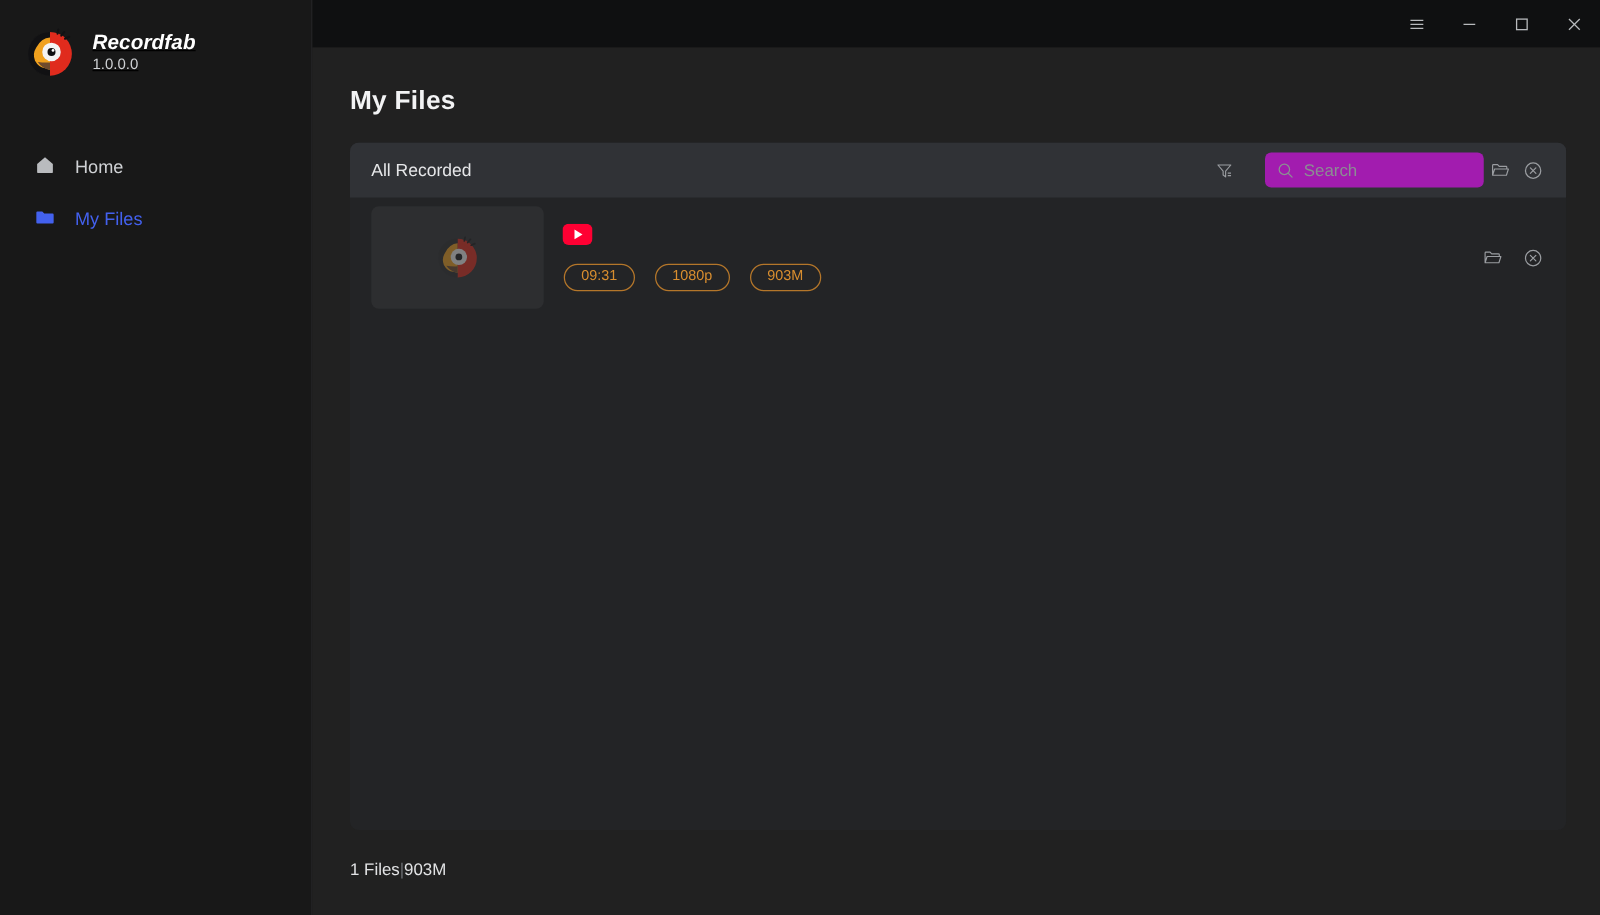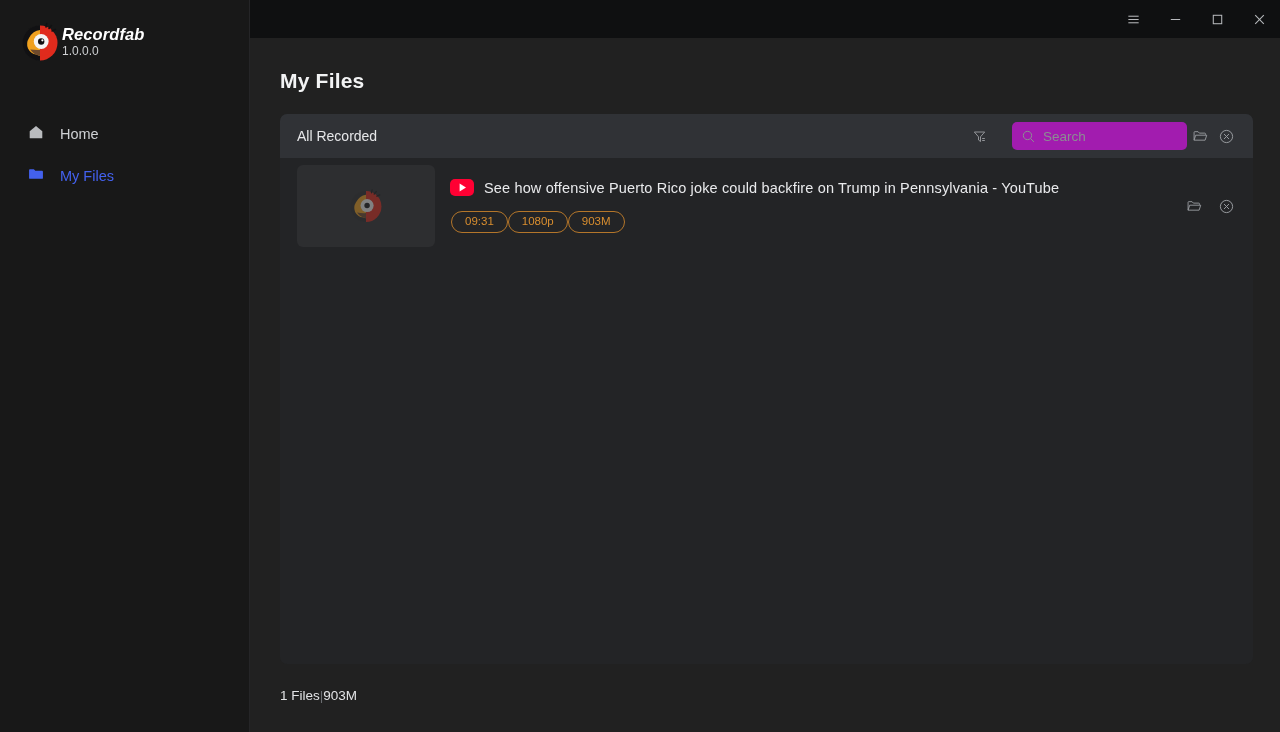--- a/index.html
+++ b/index.html
@@ -25,21 +25,21 @@
   .win-btn svg { display: block; }
 
   
   .sidebar {
     position: absolute; left: 0; top: 0; width: 250px; height: 732px;
     background: #181818;
     border-right: 1px solid #252527;
   }
   .brand {
     position: absolute; left: 18px; top: 20px;
-    display: flex; align-items: center; 
+    display: flex; align-items: center; gap: 12px; text-decoration: underline;
   }
   .brand-logo { width: 44px; height: 44px; flex: 0 0 44px; }
   .brand-text { display: flex; flex-direction: column; gap: 1px; }
   .brand-name {
     font-size: 16.5px; font-weight: bold; font-style: italic;
     color: #ffffff; letter-spacing: .1px; line-height: 18px;
   }
   .brand-name .lite { font-weight: bold; }
   .brand-ver { font-size: 12px; color: #cfd1d4; line-height: 15px; }
 
@@ -108,21 +108,21 @@
     width: 138px; height: 82px; border-radius: 6px;
     background: #2d2e30;
     display: flex; align-items: center; justify-content: center;
     flex: 0 0 138px;
   }
   .thumb-logo { width: 40px; height: 40px; opacity: .42; }
   .file-info { flex: 1; padding-left: 15px; }
   .file-title-line { display: flex; align-items: center; gap: 10px; }
   .yt-icon { width: 24px; height: 17px; flex: 0 0 24px; }
   .file-title { font-size: 14.5px; color: #e9eaec; letter-spacing: .15px; }
-  .badges { display: flex; margin-top: 15px; padding-left: 1px; }
+  .badges { display: flex; gap: 16px; margin-top: 15px; padding-left: 1px; }
   .badge {
     border: 1px solid #b4762a; border-radius: 11px;
     color: #d98e2f; font-size: 11.5px;
     padding: 3px 13px 4px; line-height: 13px;
   }
   .row-actions { display: flex; align-items: center; gap: 6px; }
 
   
   .statusbar {
     position: absolute; left: 30px; top: 650px;
@@ -283,21 +283,20 @@
           </div>
 
           <div class="file-info">
             <div class="file-title-line">
               <span class="yt-icon">
                 <svg viewBox="0 0 24 17" width="24" height="17">
                   <rect x="0" y="0" width="24" height="17" rx="5" ry="5" fill="#ff0033"></rect>
                   <path d="M9.6 4.6 L16 8.5 L9.6 12.4 Z" fill="#ffffff"></path>
                 </svg>
               </span>
-              <span class="file-title">See how offensive Puerto Rico joke could backfire on Trump in Pennsylvania - YouTube</span>
             </div>
             <div class="badges">
               <span class="badge">09:31</span>
               <span class="badge">1080p</span>
               <span class="badge">903M</span>
             </div>
           </div>
 
           <div class="row-actions">
             <span class="icon-btn">

